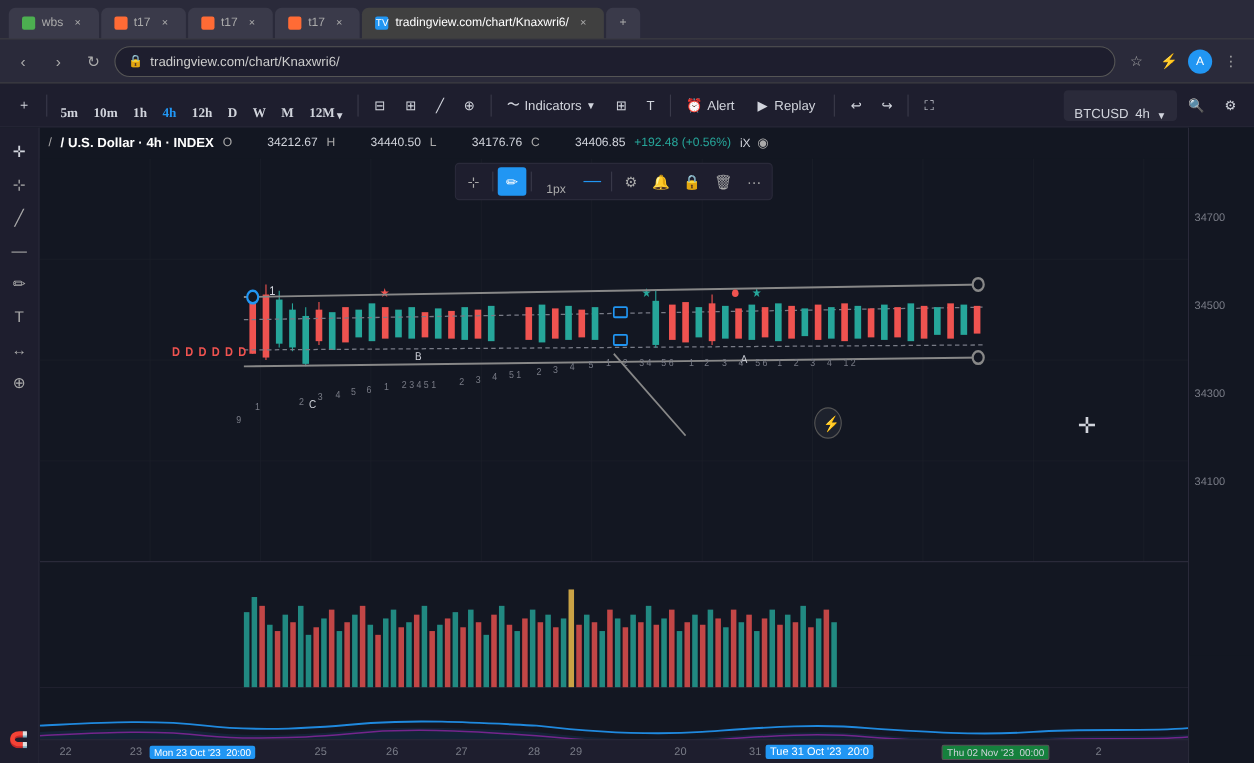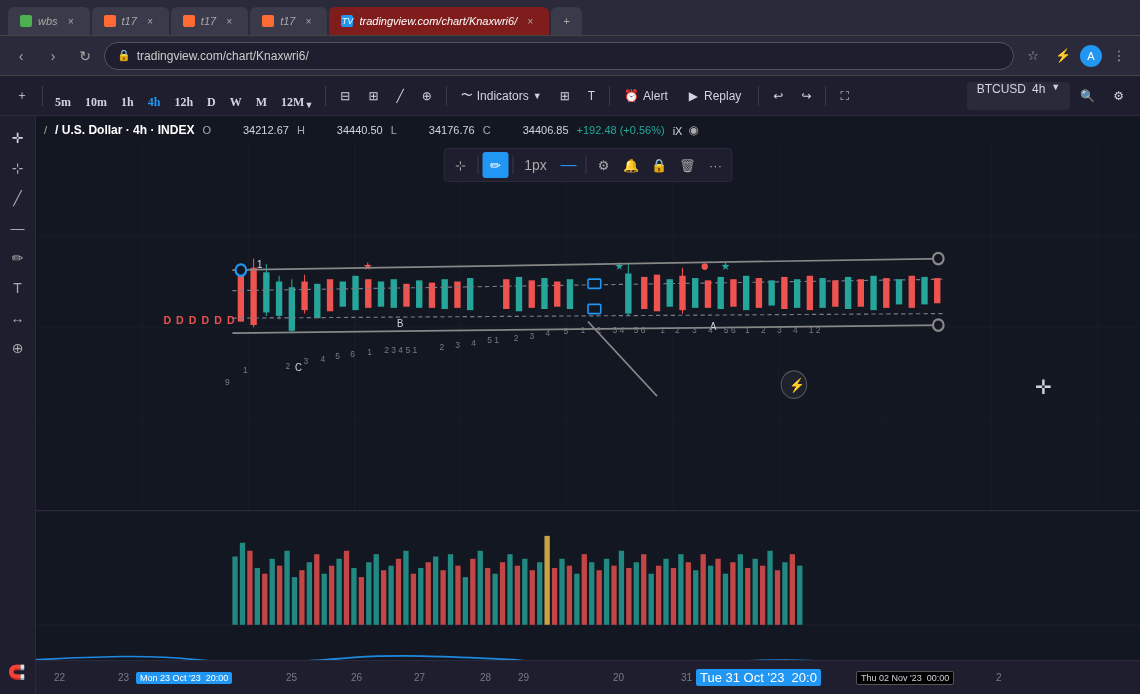--- a/index.html
+++ b/index.html
@@ -27,24 +27,23 @@
       height: 28px;
       padding: 0 12px;
       display: flex;
       align-items: center;
       border-radius: 6px 6px 0 0;
       font-size: 11px;
       color: #aaa;
       background: #3a3a4a;
       gap: 6px;
       white-space: nowrap;
-      font-style: italic;
     }
     .tab.active {
-      background: #7f1d1d;
+      background: #404040;
       color: #fff;
     }
     .tab-favicon {
       width: 12px; height: 12px;
       border-radius: 2px;
       background: #888;
       flex-shrink: 0;
     }
     .tab-close {
       width: 14px; height: 14px;
@@ -153,21 +152,21 @@
       color: #d1d4dc;
       font-size: 12px;
       border: 1px solid transparent;
     }
 
     .symbol-selector {
       height: 28px;
       padding: 0 10px;
       border-radius: 4px;
       display: flex;
-      align-items: flex-start;
+      align-items: flex-end;
       gap: 6px;
       cursor: pointer;
       background: #2a2a3a;
       color: #d1d4dc;
       font-size: 12px;
       margin-left: auto;
     }
 
     
     .chart-container {
@@ -270,21 +269,21 @@
     .chart-svg {
       position: absolute;
       top: 0; left: 0;
       width: 100%; height: 100%;
     }
 
     
     .time-axis {
       position: absolute;
       bottom: 0; left: 0; right: 0;
-      height: 34px;
+      height: 22px;
       background: #1e1e2e;
       border-top: 1px solid #2a2a3a;
       display: flex;
       align-items: center;
       padding: 0 0 0 0;
       font-size: 10px;
       color: #787b86;
       overflow: hidden;
     }
 
@@ -295,21 +294,21 @@
       font-size: 10px;
       color: #787b86;
     }
     .time-label.highlight {
       background: #2196F3;
       color: #fff;
       padding: 1px 4px;
       border-radius: 2px;
     }
     .time-label.highlight2 {
-      background: #000000;
+      background: #15803d;
       color: #d1d4dc;
       border: 1px solid #555;
       padding: 1px 4px;
       border-radius: 2px;
     }
 
     
     .indicator-label {
       position: absolute;
       font-size: 11px;
@@ -500,21 +499,21 @@
         <span>iX</span>
         <span class="hide-icon">◉</span>
       </span>
     </div>
 
     <div class="drawing-toolbar">
       <div class="dt-btn">⊹</div>
       <div class="dt-sep"></div>
       <div class="dt-btn active">✏</div>
       <div class="dt-sep"></div>
-      <div class="dt-btn" style="font-size:14px; width:36px; gap:2px; display:flex;">
+      <div class="dt-btn" style="font-size:11px; width:36px; gap:2px; display:flex;align-items:flex-end;">
         <span>1px</span>
       </div>
       <div class="dt-btn">
         <span style="color:#2196F3; font-size:16px;">—</span>
       </div>
       <div class="dt-sep"></div>
       <div class="dt-btn">⚙</div>
       <div class="dt-btn">🔔</div>
       <div class="dt-btn">🔒</div>
       <div class="dt-btn">🗑</div>
@@ -783,21 +782,30 @@
         <span class="time-label" style="left: 18px;">22</span>
         <span class="time-label" style="left: 82px;">23</span>
         <span class="time-label highlight" style="left: 100px; font-size:9px;">Mon 23 Oct '23&nbsp; 20:00</span>
         <span class="time-label" style="left: 250px;">25</span>
         <span class="time-label" style="left: 315px;">26</span>
         <span class="time-label" style="left: 378px;">27</span>
         <span class="time-label" style="left: 444px;">28</span>
         <span class="time-label" style="left: 482px;">29</span>
         <span class="time-label" style="left: 577px;">20</span>
         <span class="time-label" style="left: 645px;">31</span>
-        <span class="time-label highlight" style="left: 660px; font-size:13px;">Tue 31 Oct '23&nbsp; 20:0</span>
+        <span class="time-label highlight" style="left: 660px; font-size:10px;">Tue 31 Oct '23&nbsp; 20:0</span>
         <span class="time-label highlight2" style="left: 820px; font-size:9px;">Thu 02 Nov '23&nbsp; 00:00</span>
         <span class="time-label" style="left: 960px;">2</span>
       </div>
     </div>
 
   </div>
 
+  <div class="price-axis">
+    <svg width="60" height="480">
+      <rect width="60" height="480" fill="#131722"></rect>
+      <text x="5" y="85" fill="#787b86" font-size="10">34700</text>
+      <text x="5" y="165" fill="#787b86" font-size="10">34500</text>
+      <text x="5" y="245" fill="#787b86" font-size="10">34300</text>
+      <text x="5" y="325" fill="#787b86" font-size="10">34100</text>
+    </svg>
+  </div>
 </div>
 
 </body></html>

